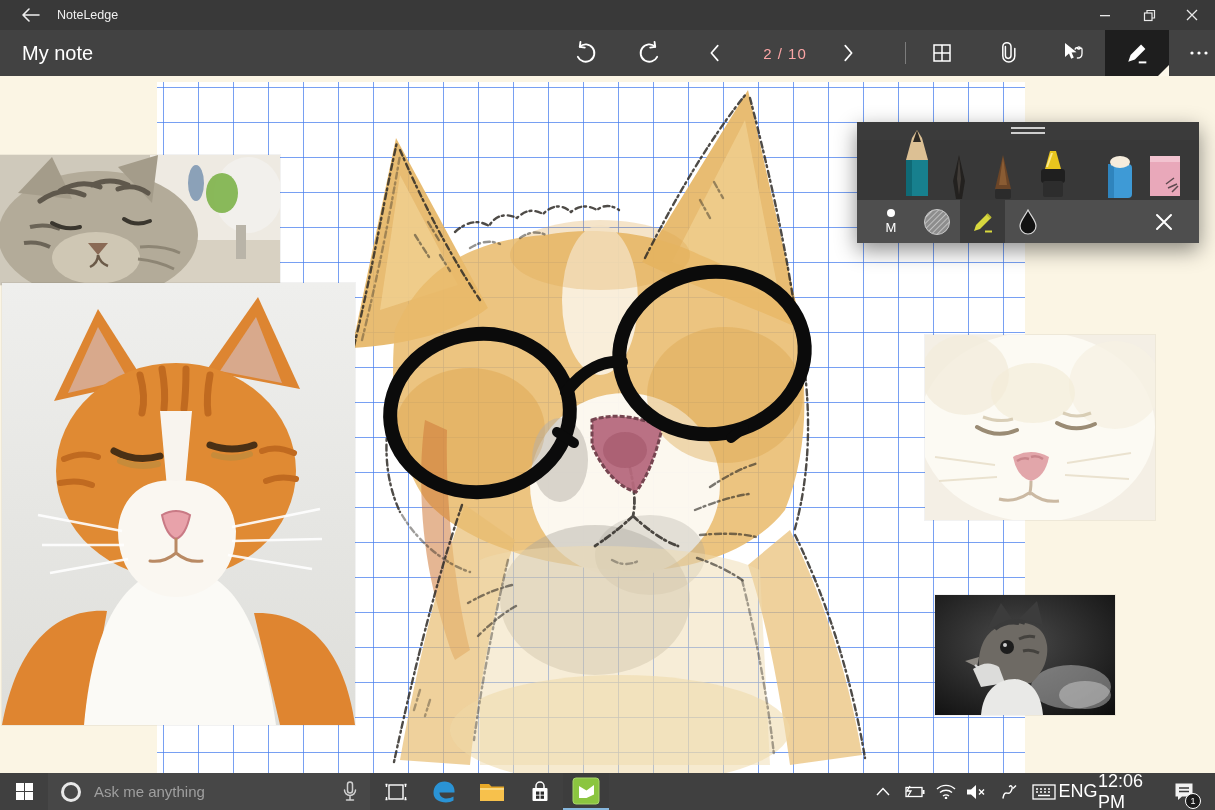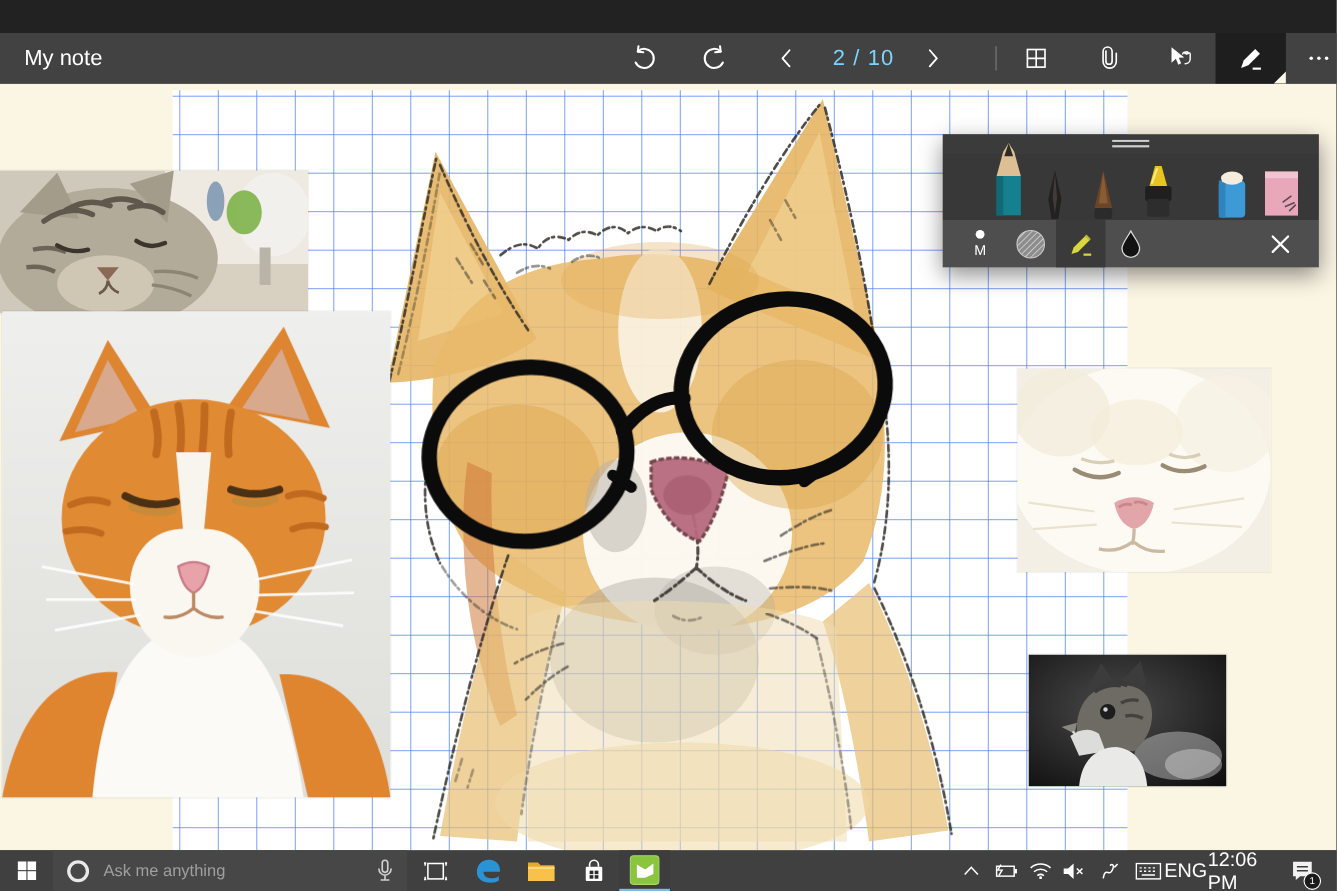--- a/index.html
+++ b/index.html
@@ -9,21 +9,21 @@
   
   .titlebar{left:0;top:0;width:1215px;height:30px;background:#393939;color:#e9e9e9;z-index:90;}
   .titlebar .back{left:10px;top:0;width:40px;height:30px;display:flex;align-items:center;justify-content:center;font-size:17px;color:#efefef;cursor:default;}
   .titlebar .apptitle{left:57px;top:0;height:30px;display:flex;align-items:center;font-size:12.5px;color:#f0f0f0;}
   .winbtn{top:0;width:46px;height:30px;display:flex;align-items:center;justify-content:center;}
   
   .toolbar{left:0;top:30px;width:1215px;height:46px;background:#424242;z-index:90;padding-left:14px;}
   .notetitle{left:22px;top:0;height:46px;display:flex;align-items:center;font-size:20px;color:#ffffff;}
   .tbtn{top:3px;width:42px;height:40px;display:flex;align-items:center;justify-content:center;color:#fff;}
   .tbtn svg{display:block;}
-  .pageind{top:0;height:46px;display:flex;align-items:center;justify-content:center;font-size:20px;color:#7dd3fc;letter-spacing:1px;}
+  .pageind{top:0;height:46px;display:flex;align-items:center;justify-content:center;font-size:15px;color:#fca5a5;letter-spacing:1px;}
   .tdivider{top:12px;width:1px;height:22px;background:#7c7c7c;}
   .penactive{left:1105px;top:30px;width:64px;height:46px;background:#1e1e1e;display:flex;align-items:center;justify-content:center;z-index:91;}
   .penwedge{right:0;bottom:0;width:0;height:0;border-left:11px solid transparent;border-bottom:11px solid #fdf8ea;}
   
   .desktop{left:0;top:76px;width:1215px;height:697px;background:#fbf5e4;z-index:1;}
   .page{left:157px;top:82px;width:868px;height:691px;background:#ffffff;z-index:2;
         background-image:linear-gradient(to right,rgba(74,128,238,0.75) 1px,transparent 1px),
                          linear-gradient(to bottom,rgba(74,128,238,0.75) 1px,transparent 1px);
         background-size:35px 35px;background-position:6px 5px;}
   .photo{box-shadow:0 0 0 1px rgba(0,0,0,0.05);}
@@ -42,20 +42,44 @@
   .traytext{font-size:18px;color:#ffffff;}
   .activeapp{background:#3d3d3d;border-bottom:2px solid #86b7dd;box-sizing:border-box;}
   .badge{left:1185px;top:793px;width:14px;height:14px;border-radius:50%;background:#1b1b1b;border:1.5px solid #fff;
          color:#fff;font-size:9px;display:flex;align-items:center;justify-content:center;z-index:96;}
 </style>
 </head>
 <body>
 
 <div id="screen">
 
+  <div class="abs titlebar">
+    <div class="abs back">
+      <svg width="19" height="14" viewBox="0 0 19 14">
+        <path d="M8 1 L2 7 L8 13 M2 7 H18" stroke="#efefef" stroke-width="1.6" fill="none" stroke-linecap="round" stroke-linejoin="round"></path>
+      </svg>
+    </div>
+    <div class="abs apptitle">NoteLedge</div>
+    <div class="abs winbtn" style="left:1082px;">
+      <svg width="12" height="12" viewBox="0 0 12 12">
+          <rect x="1" y="6" width="10" height="1.3" fill="#e9e9e9"></rect>
+        </svg>
+    </div>
+    <div class="abs winbtn" style="left:1126px;">
+      <svg width="13" height="13" viewBox="0 0 13 13">
+        <rect x="1.5" y="4" width="7.5" height="7.5" fill="none" stroke="#e9e9e9" stroke-width="1.2"></rect>
+        <path d="M4 4 V1.5 H11.5 V9 H9" fill="none" stroke="#e9e9e9" stroke-width="1.2"></path>
+      </svg>
+    </div>
+    <div class="abs winbtn" style="left:1169px;">
+      <svg width="12" height="12" viewBox="0 0 12 12">
+        <path d="M1 1 L11 11 M11 1 L1 11" stroke="#e9e9e9" stroke-width="1.3"></path>
+      </svg>
+    </div>
+  </div>
 
   <div class="abs toolbar">
     <div class="abs notetitle">My note</div>
 
     <div class="abs tbtn" style="left:564px;">
       <svg width="26" height="26" viewBox="0 0 24 24">
         <path d="M7.2 6.2 A8 8 0 1 1 5.4 15.5" fill="none" stroke="#fff" stroke-width="1.7" stroke-linecap="round"></path>
         <polyline points="7.8,1.8 7.2,6.4 11.8,7" fill="none" stroke="#fff" stroke-width="1.7" stroke-linecap="round" stroke-linejoin="round"></polyline>
       </svg>
     </div>

